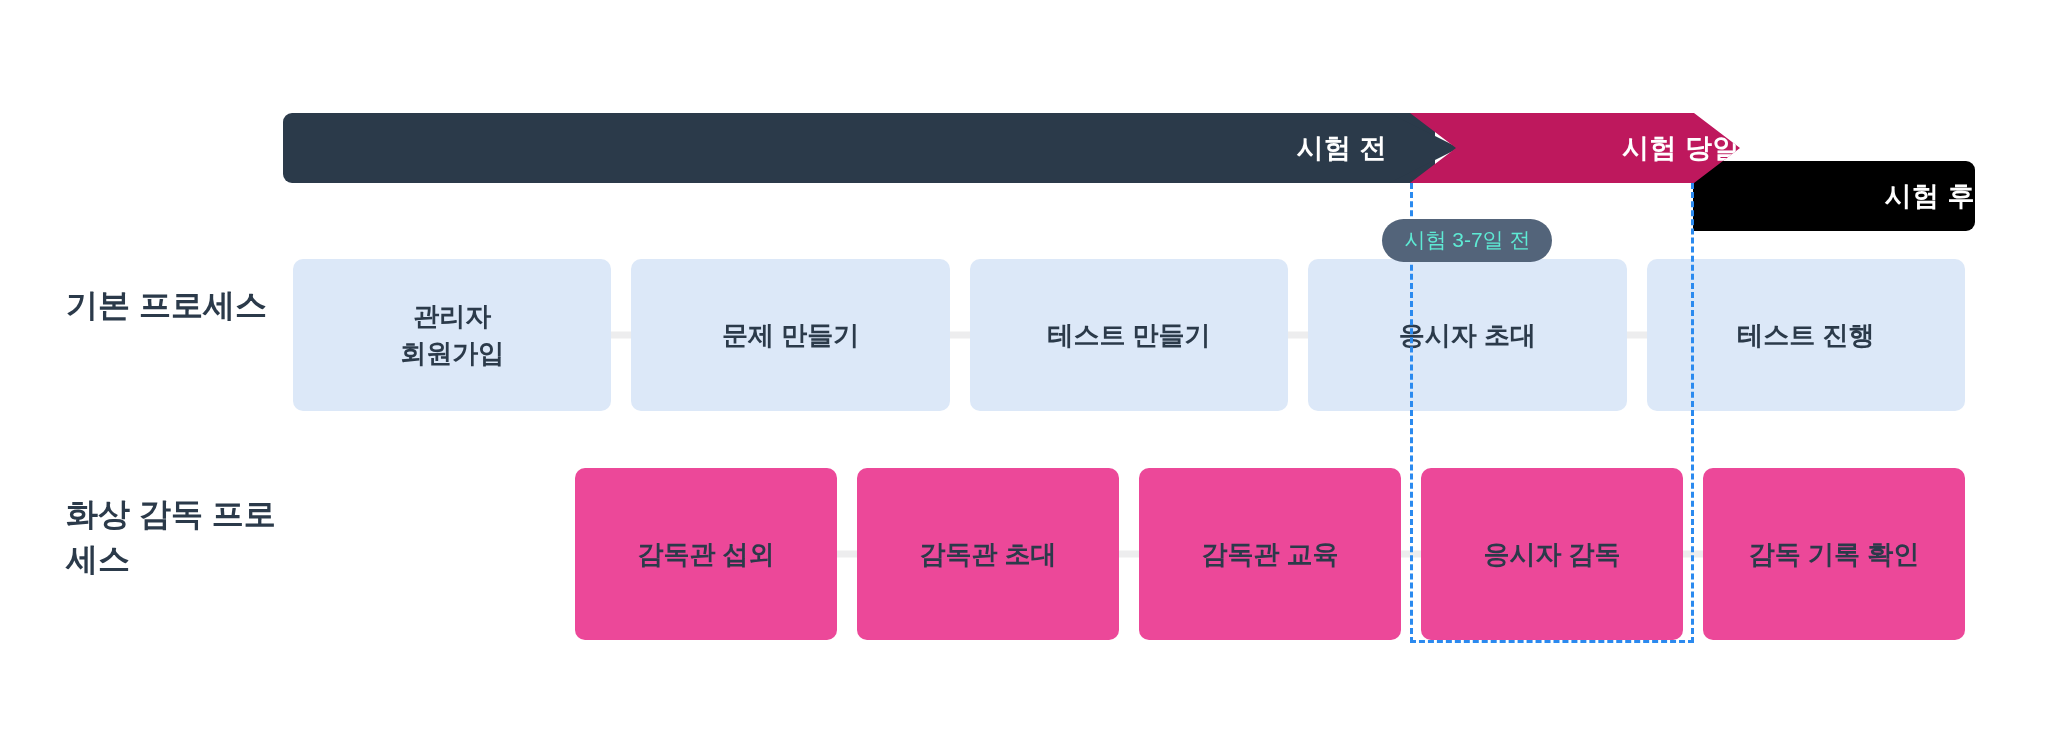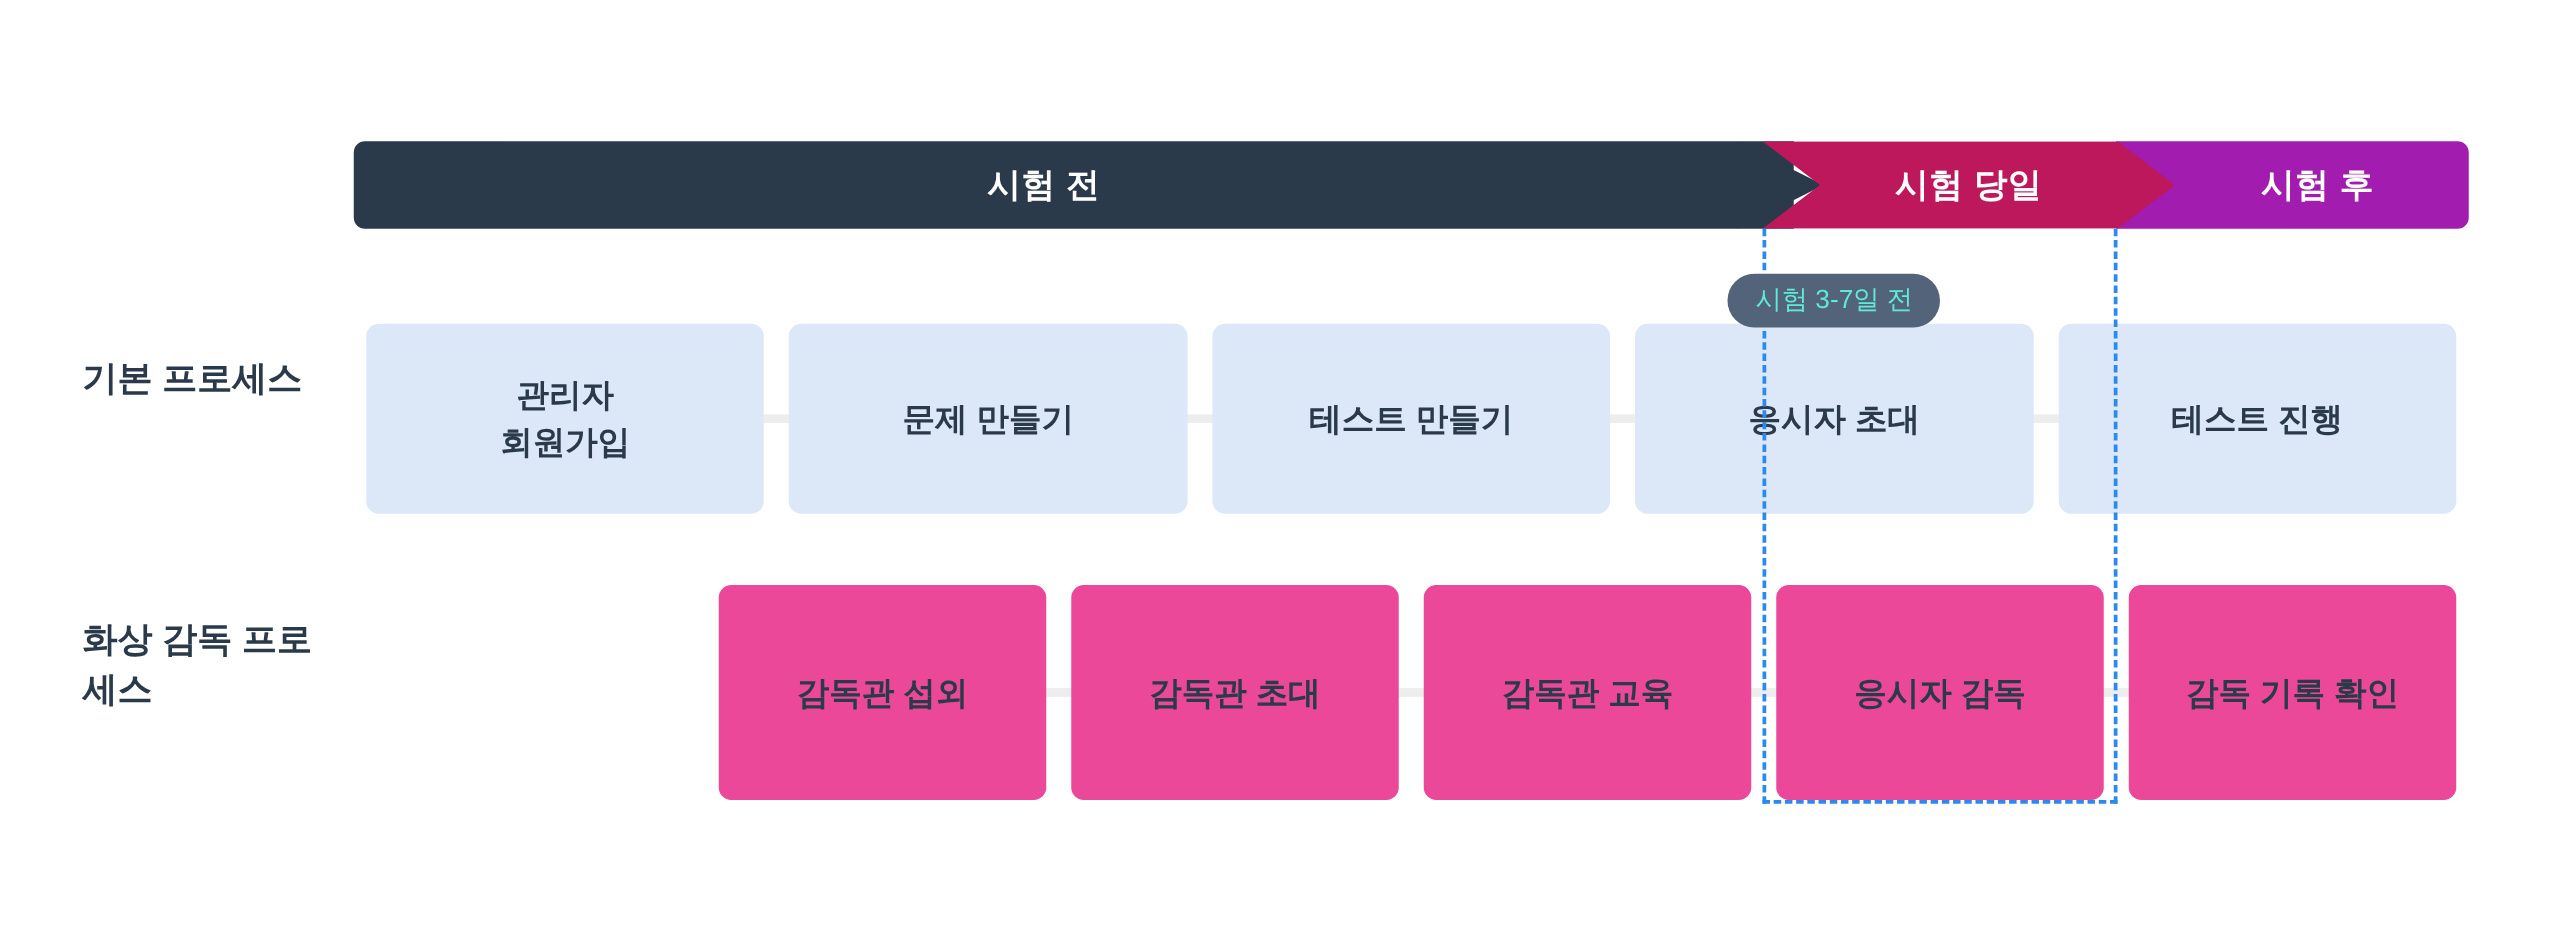--- a/index.html
+++ b/index.html
@@ -30,21 +30,21 @@
     width: 1692px;
     height: 70px;
   }
 
   .phase {
     position: absolute;
     top: 0;
     height: 70px;
     display: flex;
     align-items: center;
-    justify-content: center;
+    justify-content: flex-end;
     color: #ffffff;
     font-size: 27px;
     font-weight: bold;
     letter-spacing: 0.5px;
     box-sizing: border-box;
   }
 
   .phase-before {
     left: 0;
     width: 1152px;
@@ -57,45 +57,46 @@
     left: 1127px;
     width: 330px;
     background: #be185d;
     z-index: 3;
     clip-path: polygon(0 0, calc(100% - 46px) 0, 100% 50%, calc(100% - 46px) 100%, 0 100%, 46px 50%);
   }
 
   .phase-after {
     left: 1410px;
     width: 282px;
-    background: #a21caf;
+    background: #000000;
     border-radius: 0 9px 9px 0;
     padding-left: 40px;
     z-index: 1;
+    margin-top: 48px;
   }
 
   
   .phase-before-notch {
     position: absolute;
     left: 1106px;
     top: 0;
     width: 70px;
     height: 70px;
     background: #2b3a4a;
     clip-path: polygon(0 0, 100% 50%, 0 100%);
     z-index: 2;
   }
 
   
   .row-label {
     position: absolute;
     left: 66px;
     width: 210px;
     color: #2b3a4a;
-    font-size: 28px;
+    font-size: 32px;
     font-weight: bold;
     line-height: 1.42;
     text-align: left;
   }
   .row-label.r1 { top: 283px; }
   .row-label.r2 { top: 492px; }
 
   
   .row {
     position: absolute;

